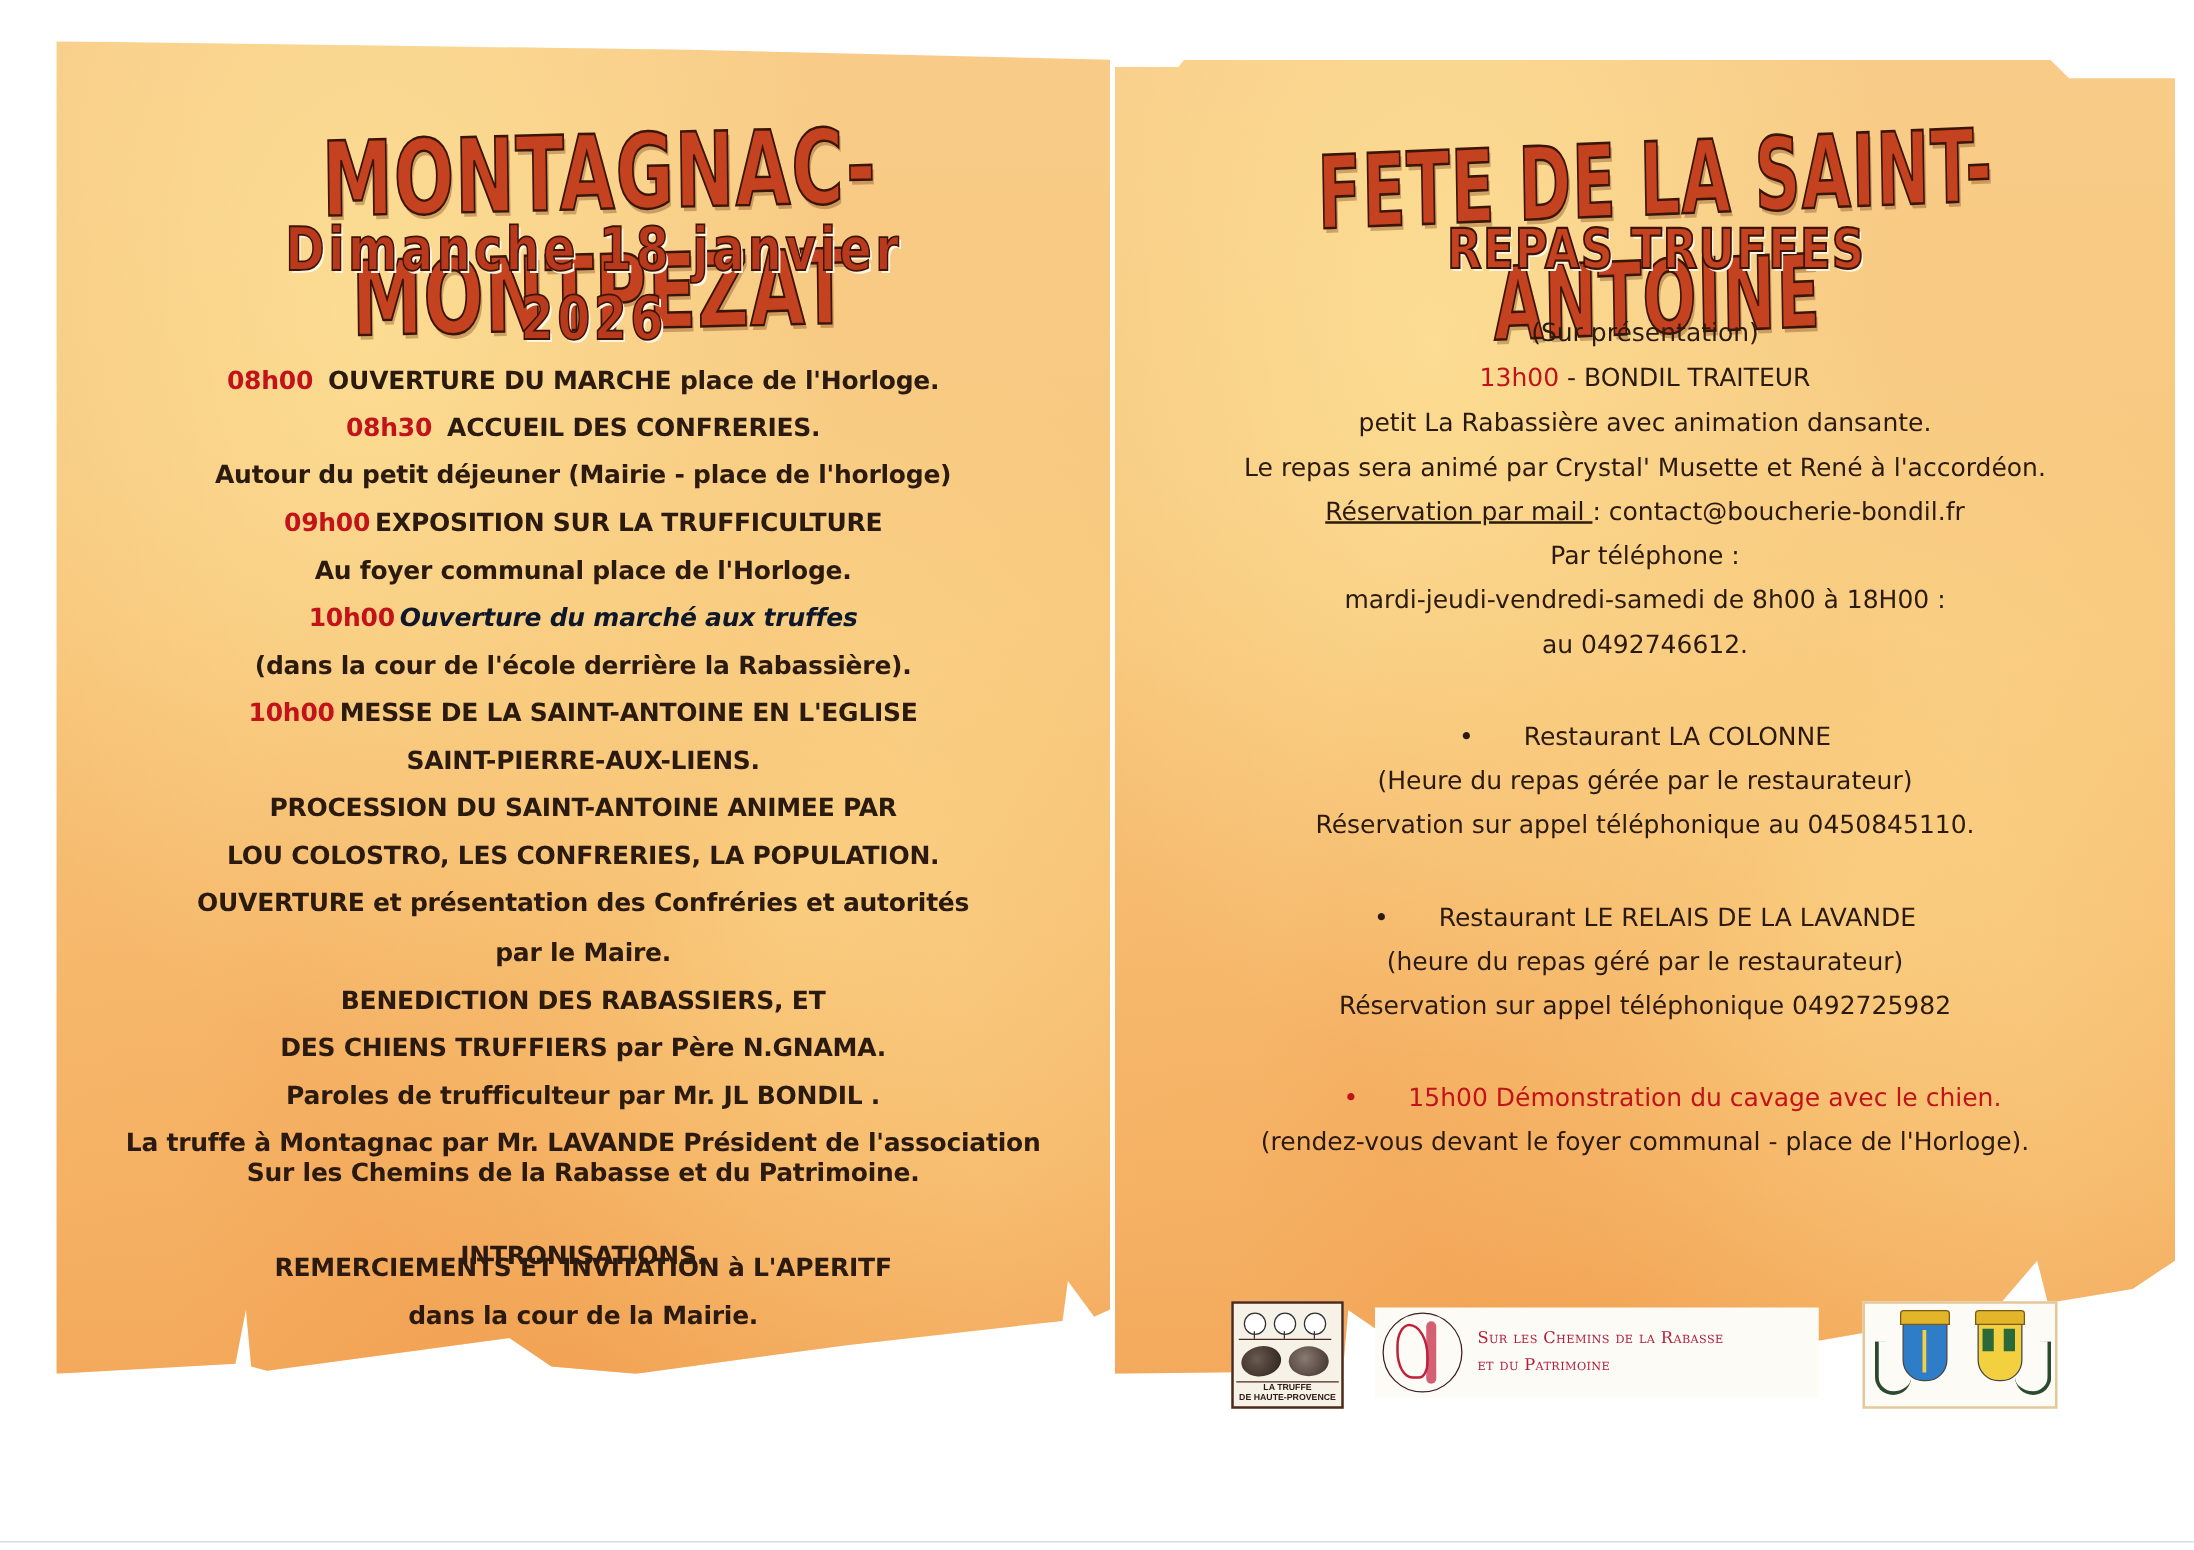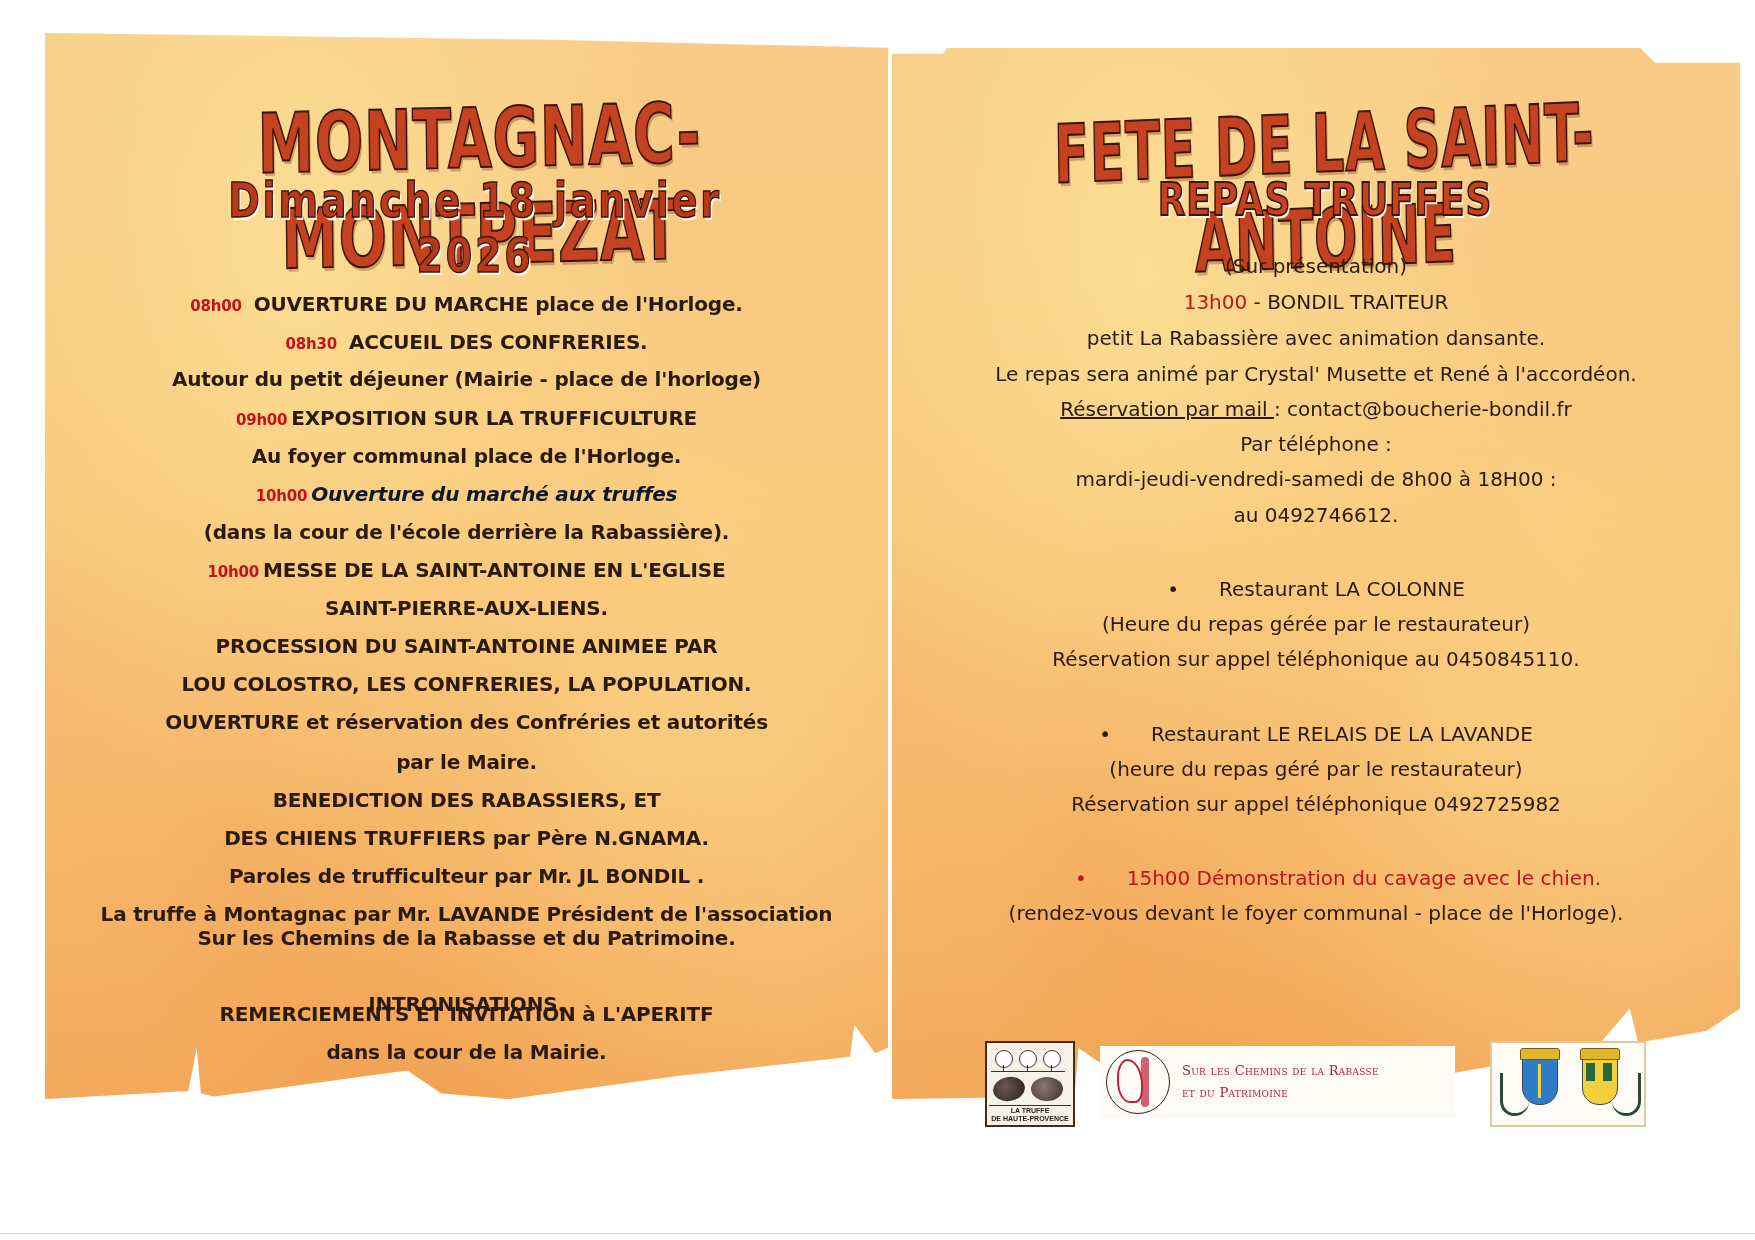--- a/index.html
+++ b/index.html
@@ -38,21 +38,21 @@
   .title.main-left { left:100px; top:110px; width:760px; font-size:66px; transform:scaleY(1.25) scaleX(0.86) rotate(-1deg); }
   .title.date-left { left:150px; top:182px; width:650px; font-size:40px; transform:scaleY(1.2) scaleX(0.95); color:#b8391c; -webkit-text-stroke:1.2px #3a1508; text-shadow:2px 2px 0 #fff5e0; letter-spacing:3px; }
   .title.main-right { left:990px; top:118px; width:670px; font-size:62px; transform:scaleY(1.3) scaleX(0.82) rotate(-1.5deg); }
   .title.sub-right { left:1100px; top:177px; width:450px; font-size:40px; transform:scaleY(1.1) scaleX(0.9); text-shadow:2px 2px 0 #fff5e0; }
 
   .line {
     position:absolute; text-align:center; white-space:nowrap;
     color:#2b1a10; font-size:21px;
   }
   .left-col .line { left:45px; width:843px; font-family:"DejaVu Sans", sans-serif; font-weight:bold; font-size:20px; letter-spacing:-0.2px; }
-  .time { color:#c2121a; font-size:15px; font-weight:bold; margin-right:12px; }
+  .time { color:#c2121a; font-size:20px; font-weight:bold; margin-right:12px; }
   .time.tight { margin-right:4px; }
   .red-text { color:#0f172a;font-style:italic; }
   .right-col .line { left:892px; width:848px; font-family:"DejaVu Sans", sans-serif; font-size:20px; color:#2b1a10; }
   .right-col .line .time-r { color:#c2121a; }
   .underline { text-decoration:underline; }
   .bullet { display:inline-block; margin-right:40px; }
   .bullet.red { color:#c2121a; }
   .right-col .line.red-line { color:#c2121a;padding-left:22px; }
 
   .logos { position:absolute; top:1041px; left:985px; width:700px; height:85px; }
@@ -103,21 +103,21 @@
   <div class="line" style="top:330px"><span class="time">08h30</span><span>ACCUEIL DES CONFRERIES.</span></div>
   <div class="line" style="top:367px"><span>Autour du petit déjeuner (Mairie - place de l'horloge)</span></div>
   <div class="line" style="top:406px"><span class="time tight">09h00</span><span>EXPOSITION SUR LA TRUFFICULTURE</span></div>
   <div class="line" style="top:444px"><span>Au foyer communal place de l'Horloge.</span></div>
   <div class="line" style="top:482px"><span class="time tight">10h00</span><span class="red-text">Ouverture du marché aux truffes</span></div>
   <div class="line" style="top:520px"><span>(dans la cour de l'école derrière la Rabassière).</span></div>
   <div class="line" style="top:558px"><span class="time tight">10h00</span><span>MESSE DE LA SAINT-ANTOINE EN L'EGLISE</span></div>
   <div class="line" style="top:596px"><span>SAINT-PIERRE-AUX-LIENS.</span></div>
   <div class="line" style="top:634px"><span>PROCESSION DU SAINT-ANTOINE ANIMEE PAR</span></div>
   <div class="line" style="top:672px"><span>LOU COLOSTRO, LES CONFRERIES, LA POPULATION.</span></div>
-  <div class="line" style="top:710px"><span>OUVERTURE  et réservation des Confréries et autorités</span></div>
+  <div class="line" style="top:710px"><span>OUVERTURE  et présentation des Confréries et autorités</span></div>
   <div class="line" style="top:750px"><span>par le Maire.</span></div>
   <div class="line" style="top:788px"><span>BENEDICTION  DES RABASSIERS, ET</span></div>
   <div class="line" style="top:826px"><span>DES CHIENS  TRUFFIERS par Père N.GNAMA.</span></div>
   <div class="line" style="top:864px"><span>Paroles de trufficulteur par Mr. JL BONDIL .</span></div>
   <div class="line" style="top:902px"><span>La truffe à Montagnac  par Mr. LAVANDE Président de l'association</span></div>
   <div class="line" style="top:926px"><span>Sur les Chemins de la Rabasse et du Patrimoine.</span></div>
   <div class="line" style="top:992px"><span>INTRONISATIONS.</span></div>
   <div class="line" style="top:1002px"><span>REMERCIEMENTS ET INVITATION à L'APERITF</span></div>
   <div class="line" style="top:1040px"><span>dans la cour de la Mairie.</span></div>
 </div>

